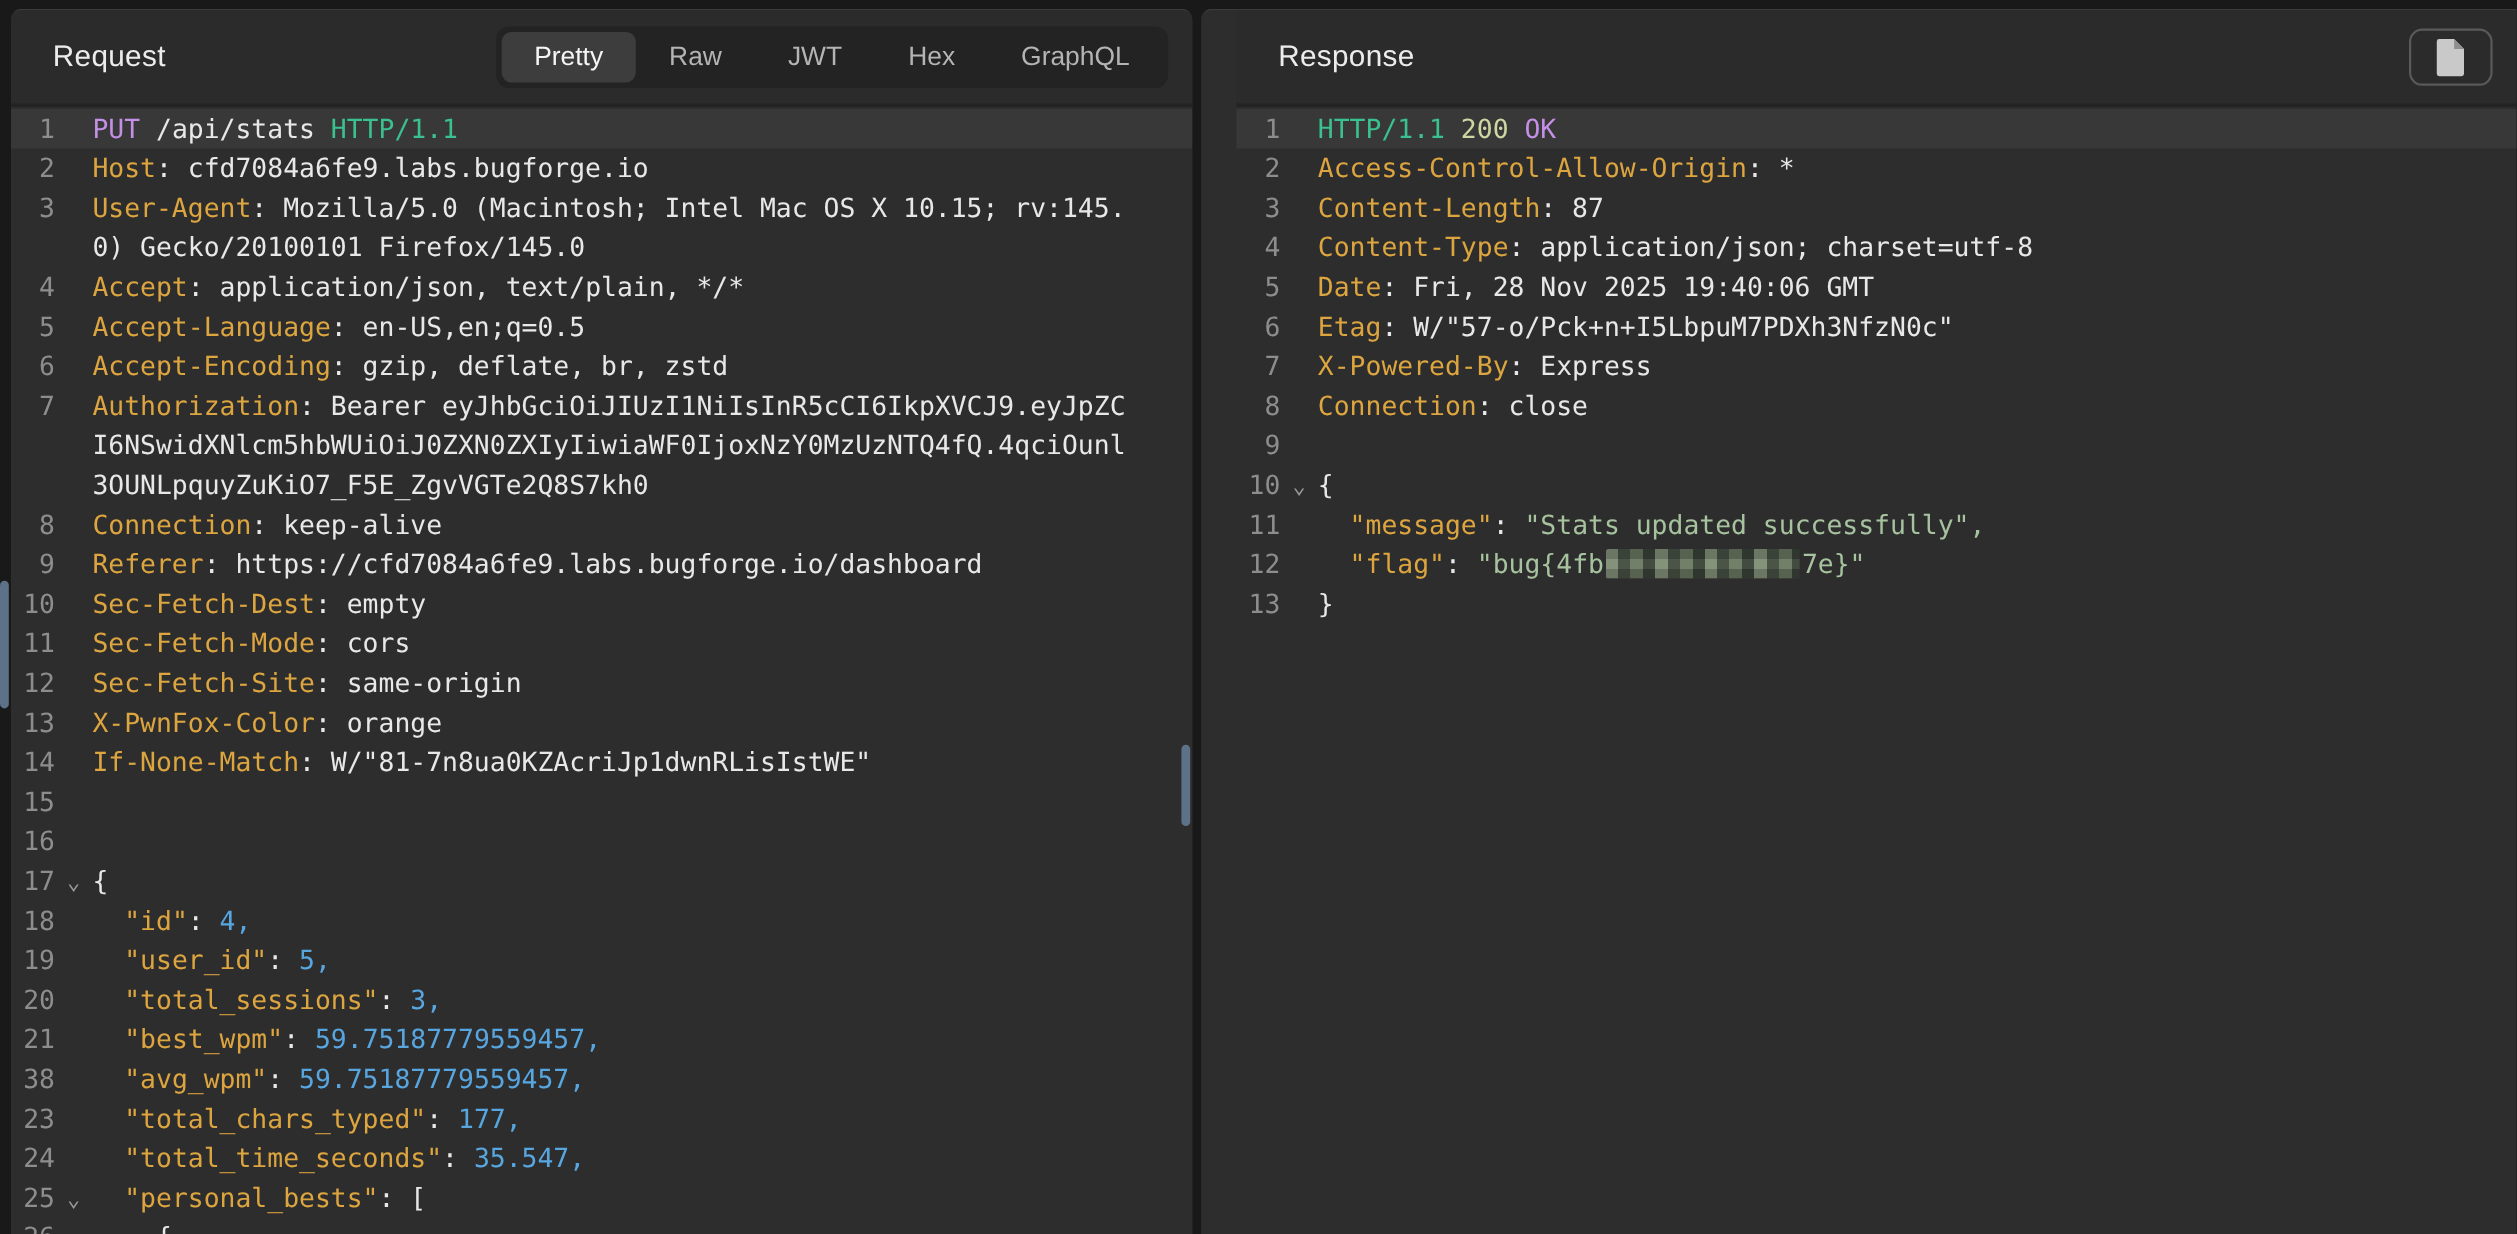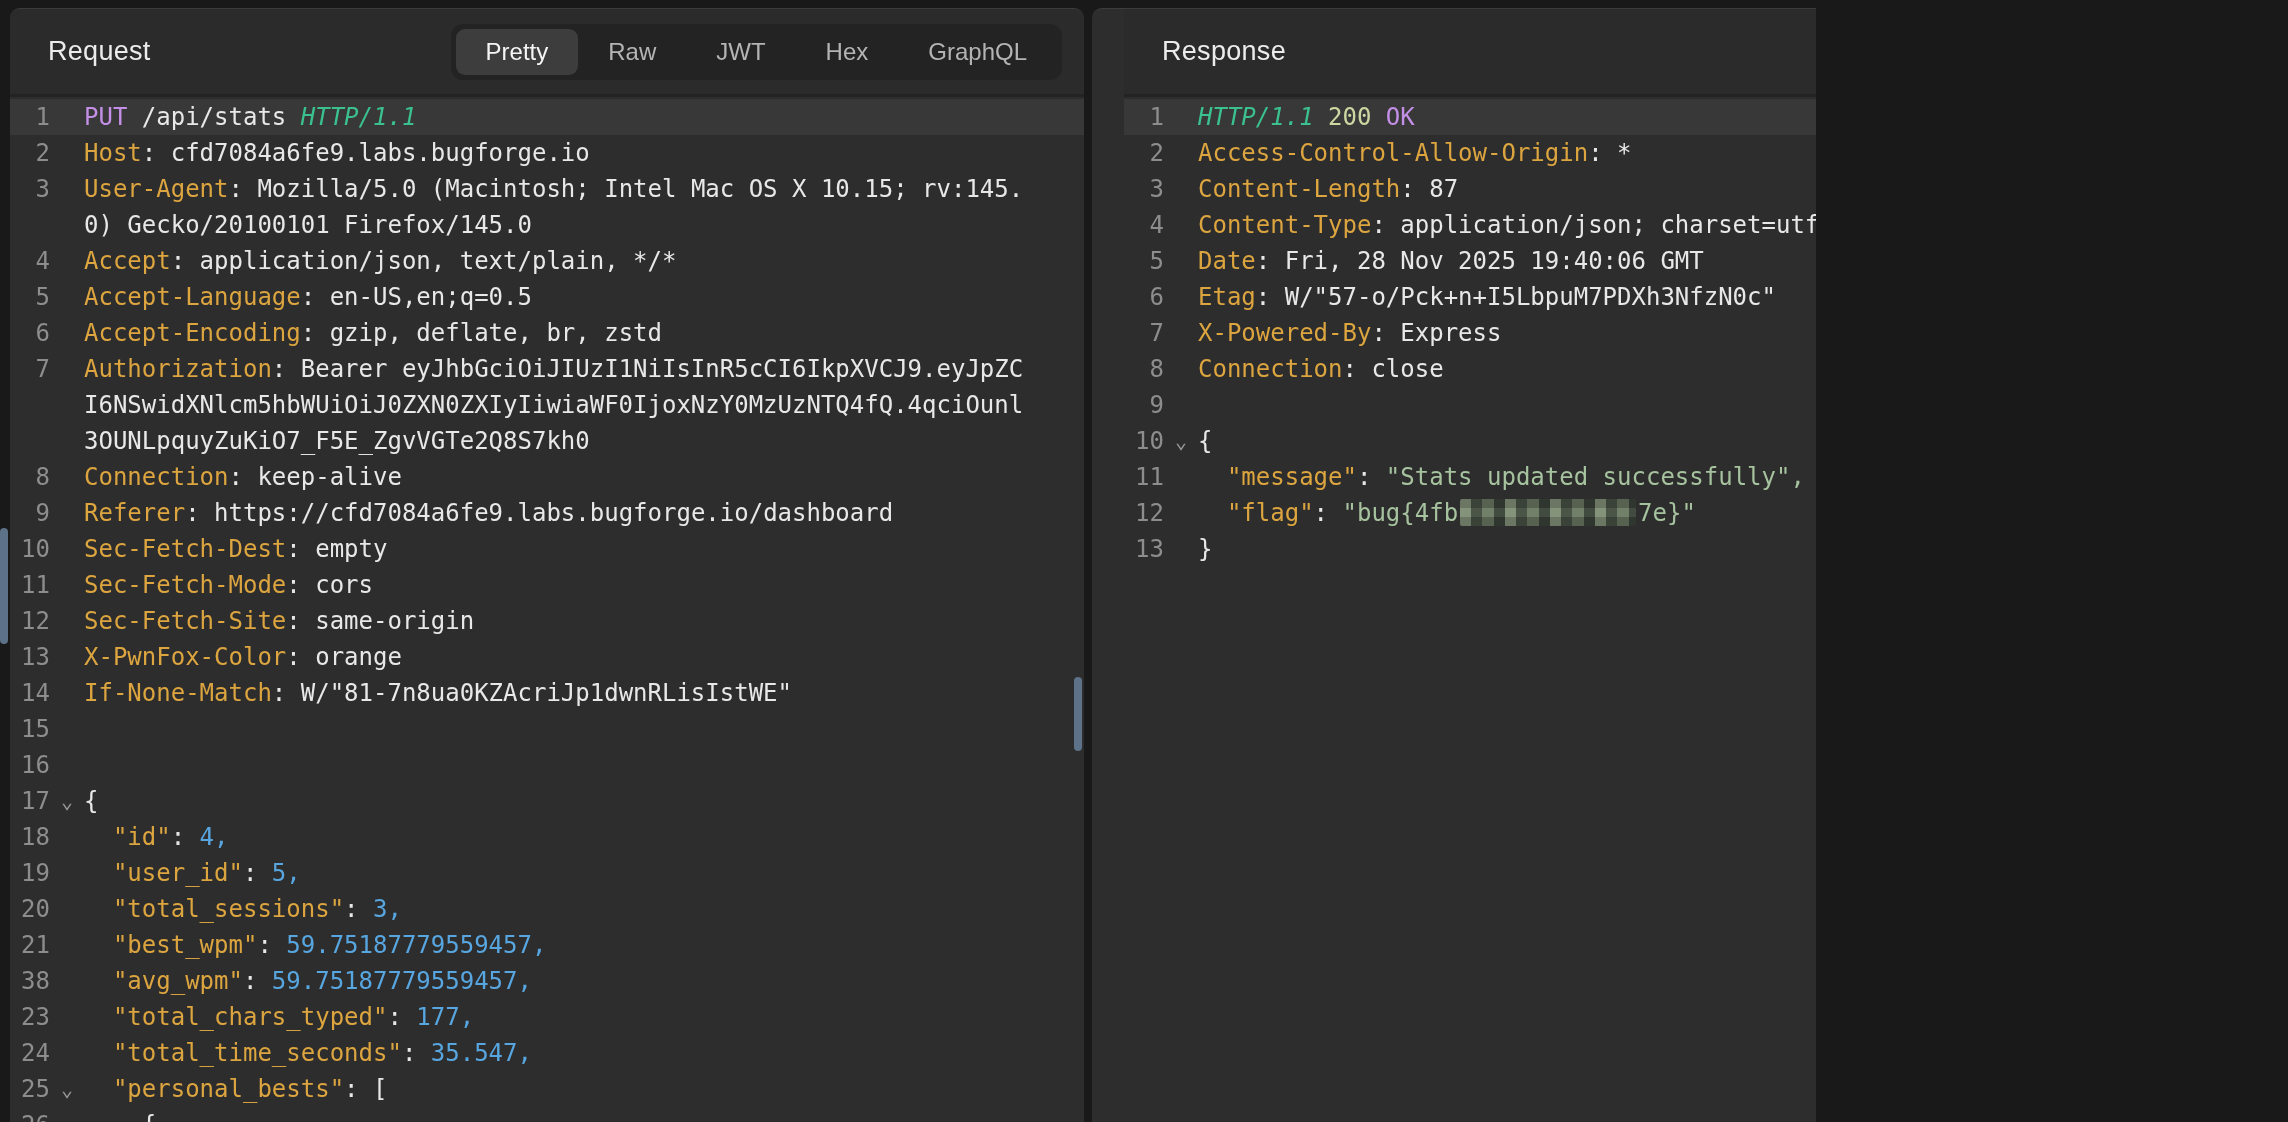--- a/index.html
+++ b/index.html
@@ -1,18 +1,18 @@
 <!DOCTYPE html>
 <html><head>
 <meta charset="utf-8">
 <style>
   * { margin:0; padding:0; box-sizing:border-box; }
   html,body { background:#191919; }
   .screen {
-    position:relative; width:1816px; height:1122px;
+    position:relative; width:2288px; height:1122px;
     background:#191919; overflow:hidden;
     font-family:"DejaVu Sans Mono", monospace;
   }
   
   .panel {
     position:absolute; top:8px; bottom:0;
     background:#2d2d2d;
     border-top:1px solid #3c3c3c;
     border-radius:10px 10px 0 0;
     overflow:hidden;
@@ -61,21 +61,21 @@
   }
   .fold {
     flex:0 0 34px; text-align:center; color:#9a9a9a;
     font-size:20px;
   }
   .content { white-space:pre-wrap; word-break:break-all; display:block; flex:1; }
   .panel.request .content { max-width:calc(65ch + 4px); }
 
   
   .c-method { color:#c48fe6; }
-  .c-proto  { color:#3bc08f;font-style:italic; }
+  .c-proto  { color:#3bc08f; }
   .c-status { color:#ccd7a2; }
   .c-hname  { color:#dca53f; }
   .c-key    { color:#dca53f; }
   .c-num    { color:#58a6e0; }
   .c-str    { color:#a6c29e; }
   .c-plain  { color:#e8e8e8; }
   .c-redact {
     display:inline-block; width:176px; height:27px;
     vertical-align:-5px; margin:0 2px; border-radius:2px;
     background-color:#556052;

